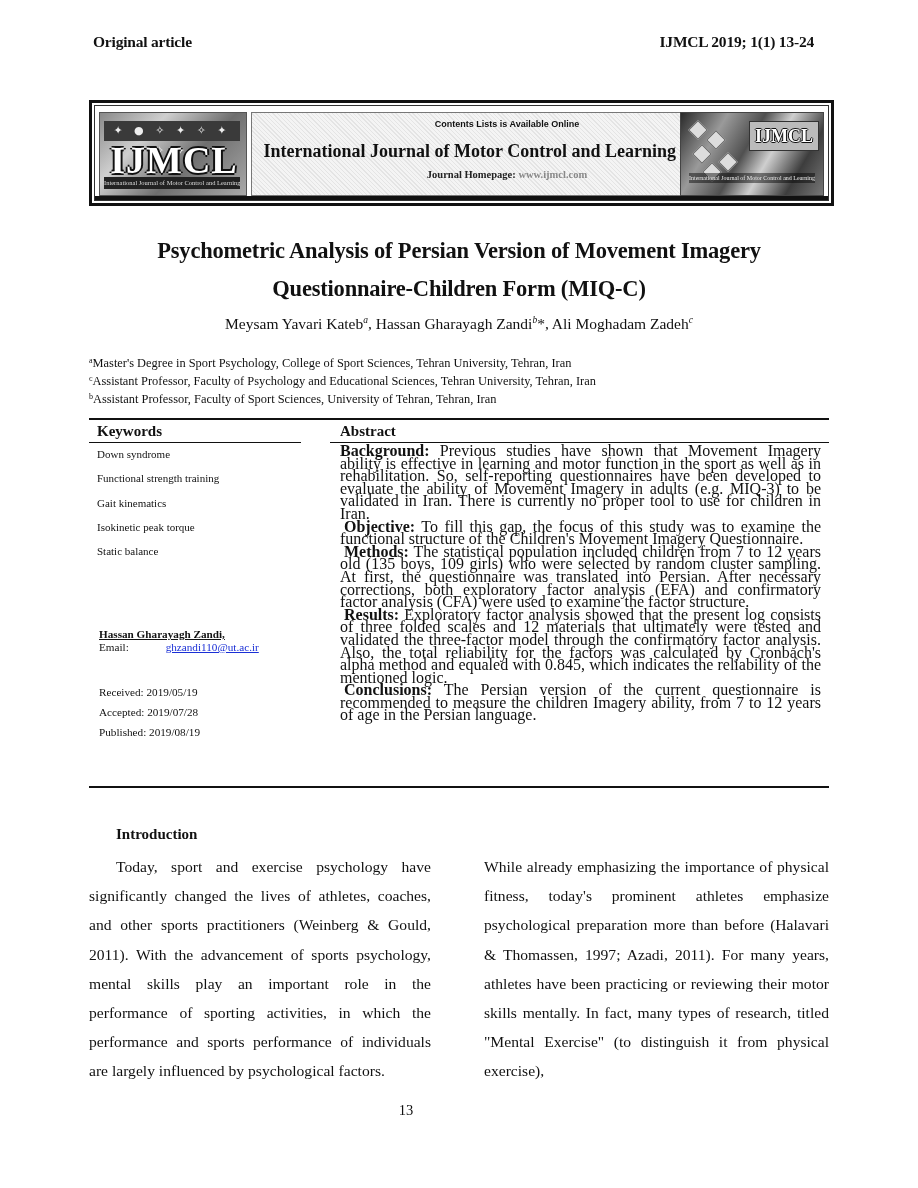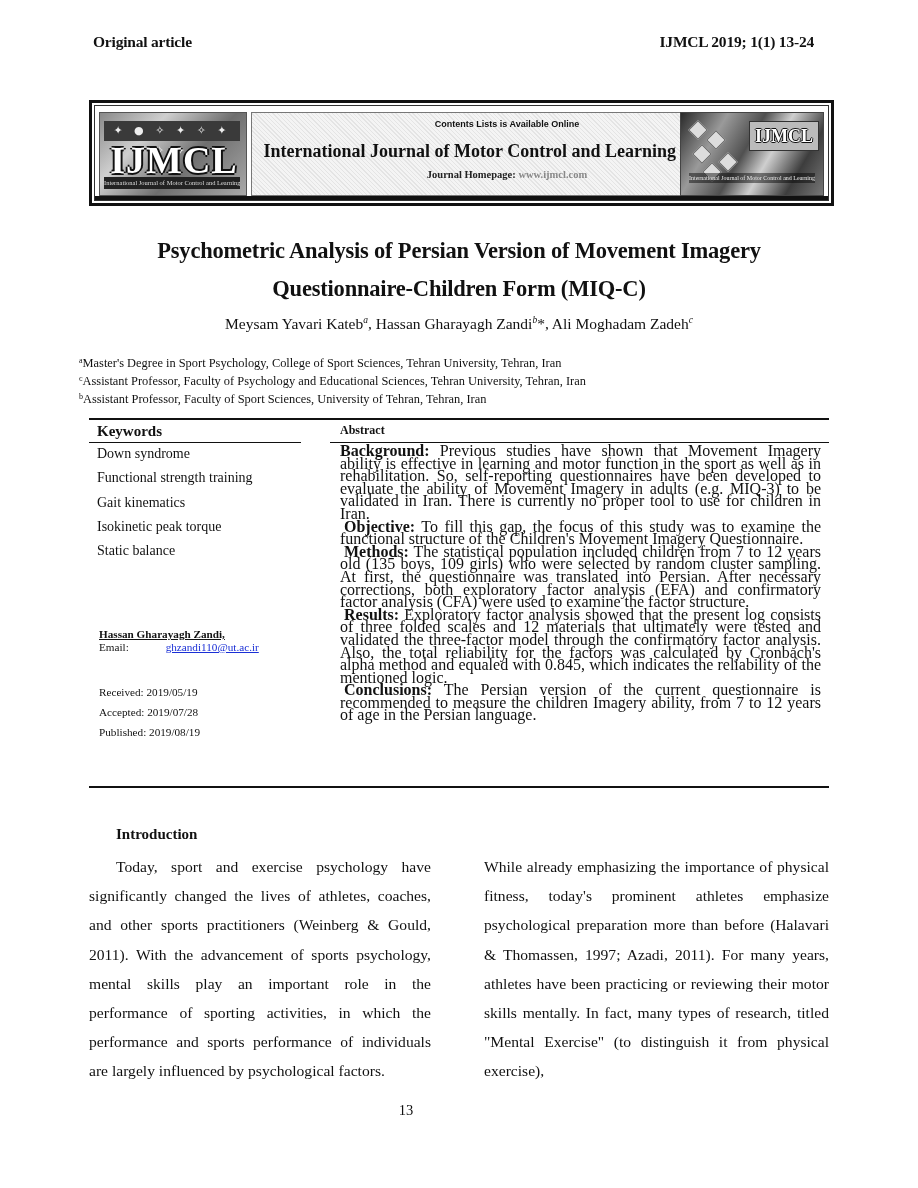--- a/index.html
+++ b/index.html
@@ -30,32 +30,32 @@
   .logo-right-mark { position: absolute; right: 4px; top: 8px; width: 70px; height: 30px; background: #bbb; border: 1px solid #333; font-weight: bold; font-size: 18px; line-height: 28px; text-align: center; color: #fff; text-shadow: -1px 0 #111, 1px 0 #111, 0 -1px #111, 0 1px #111; }
   .logo-right-caption { position: absolute; left: 8px; right: 8px; bottom: 12px; height: 10px; font-size: 6px; line-height: 10px; color: #eee; background: rgba(0,0,0,0.45); white-space: nowrap; overflow: hidden; text-align: center; }
 
   
   .paper-title { position: absolute; left: 60px; width: 798px; text-align: center; font-weight: bold; font-size: 22.5px; letter-spacing: -0.2px; }
   .pt1 { top: 238px; }
   .pt2 { top: 276px; }
   .authors { position: absolute; top: 315px; left: 60px; width: 798px; text-align: center; font-size: 15.5px; }
   .authors sup { font-size: 9.5px; font-style: italic; vertical-align: 6px; }
 
-  .affils { position: absolute; left: 79px; top: 353px; font-size: 12.4px; line-height: 16px; }
+  .affils { position: absolute; left: 89px; top: 353px; font-size: 12.4px; line-height: 16px; }
   .affils sup { font-size: 8px; vertical-align: 4px; }
 
   
   .rule-top { position: absolute; left: 89px; top: 418px; width: 740px; height: 1.5px; background: #111; }
   .rule-bottom { position: absolute; left: 89px; top: 786px; width: 740px; height: 1.5px; background: #111; }
   .kw-head { position: absolute; left: 97px; top: 423px; font-weight: bold; font-size: 15px; }
   .kw-under { position: absolute; left: 89px; top: 442px; width: 212px; height: 1.2px; background: #111; }
-  .ab-head { position: absolute; left: 340px; top: 423px; font-weight: bold; font-size: 12px; }
+  .ab-head { position: absolute; left: 340px; top: 423px; font-weight: bold; font-size: 15px; }
   .ab-under { position: absolute; left: 330px; top: 442px; width: 499px; height: 1.2px; background: #111; }
 
-  .kw-list { position: absolute; left: 97px; top: 446px; font-size: 14px; }
+  .kw-list { position: absolute; left: 97px; top: 446px; font-size: 11px; }
   .kw-item { height: 24.3px; line-height: 16px; }
 
   .corr { position: absolute; left: 99px; top: 628px; font-size: 11.2px; line-height: 13px; }
   .corr-name { font-weight: bold; text-decoration: underline; }
   .corr a { color: #1a2fd6; text-decoration: underline; margin-left: 34px; }
 
   .dates { position: absolute; left: 99px; top: 684px; font-size: 11.2px; }
   .date-item { height: 20px; line-height: 16px; }
 
   .abstract { position: absolute; left: 340px; top: 445px; width: 481px; font-size: 16px; line-height: 12.6px; text-align: justify; }

